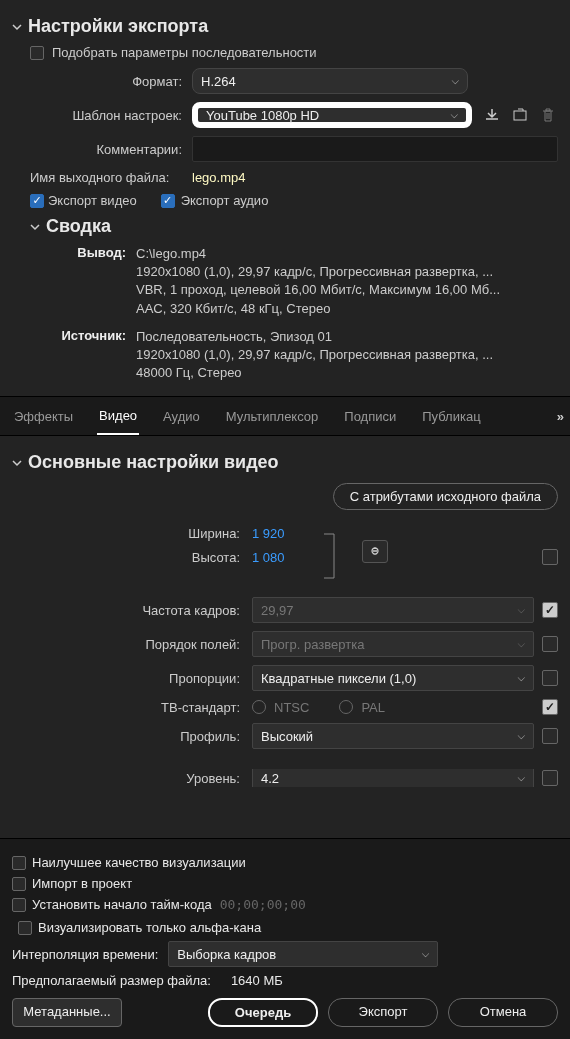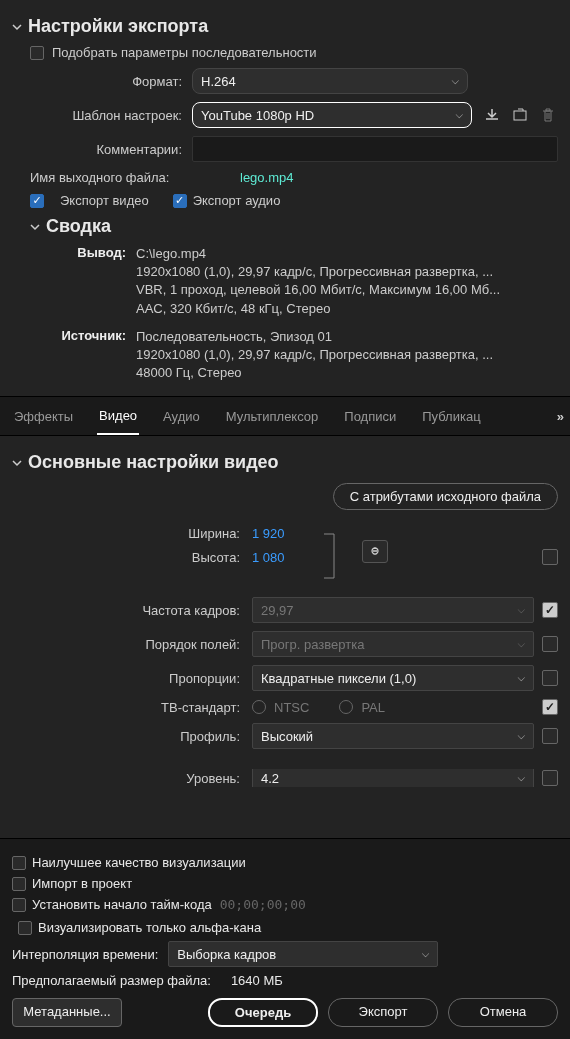--- a/index.html
+++ b/index.html
@@ -23,27 +23,27 @@
   .checkbox.checked { background: #2a6ebb; border-color: #2a6ebb; }
   .checkbox.checked::after { content: "✓"; color: #fff; font-size: 11px; line-height: 1; }
   .label { color: #ccc; }
   .form-row { display: flex; align-items: center; margin: 8px 0; }
   .form-label { width: 180px; text-align: right; padding-right: 10px; color: #ccc; }
   .select {
     flex: 1; background: #2e2e2e; border: 1px solid #444; border-radius: 8px;
     height: 26px; display: flex; align-items: center; padding: 0 8px;
     justify-content: space-between; color: #eee; position: relative;
   }
-  .select.highlighted { border: 1px solid #ffffff; }
+  .select.highlighted { border: 6px solid #ffffff; }
   .select .arrow { color: #aaa; font-size: 10px; }
   .input {
     flex: 1; background: #1a1a1a; border: 1px solid #333; border-radius: 2px;
     height: 26px; padding: 0 8px; color: #eee;
   }
-  .link { color: #5eead4; cursor: pointer; margin-left: 48px; }
+  .link { color: #fef9c3; cursor: pointer; }
   .icons-after { display: flex; gap: 8px; margin-left: 10px; align-items: center; }
   .icon-btn { width: 20px; height: 20px; color: #ccc; display: flex; align-items: center; justify-content: center; }
   .summary-sub { padding-left: 8px; }
   .summary-row { display: flex; align-items: flex-start; margin: 4px 0; }
   .summary-label { width: 116px; text-align: right; padding-right: 10px; font-weight: bold; color: #eee; }
   .summary-body { flex: 1; color: #ccc; line-height: 1.4; }
   .tabs { display: flex; align-items: center; gap: 22px; padding: 0 12px; height: 40px; background: #1a1a1a; border-top: 1px solid #000; border-bottom: 1px solid #000; margin-top: 10px; position: relative; }
   .tab { color: #999; padding: 10px 2px; cursor: pointer; font-size: 13px; }
   .tab.active { color: #fff; border-bottom: 2px solid #fff; }
   .more-arrow { position: absolute; right: 6px; color: #ccc; font-weight: bold; }
@@ -130,21 +130,21 @@
     <div class="form-label">Комментарии:</div>
     <div class="input"></div>
   </div>
 
   <div class="form-row">
     <div class="form-label" style="width:180px; text-align:left; padding-left:18px;">Имя выходного файла:</div>
     <span class="link">lego.mp4</span>
   </div>
 
   <div class="row" style="margin-left:18px; gap:24px;">
-    <div style="display:flex; align-items:center; gap:16px;justify-content:center;">
+    <div style="display:flex; align-items:center; gap:4px;justify-content:center;">
       <span class="checkbox checked"></span>
       <span class="label">Экспорт видео</span>
     </div>
     <div style="display:flex; align-items:center; gap:6px;">
       <span class="checkbox checked"></span>
       <span class="label">Экспорт аудио</span>
     </div>
   </div>
 
   <div class="section-header" style="margin-left:18px;">

